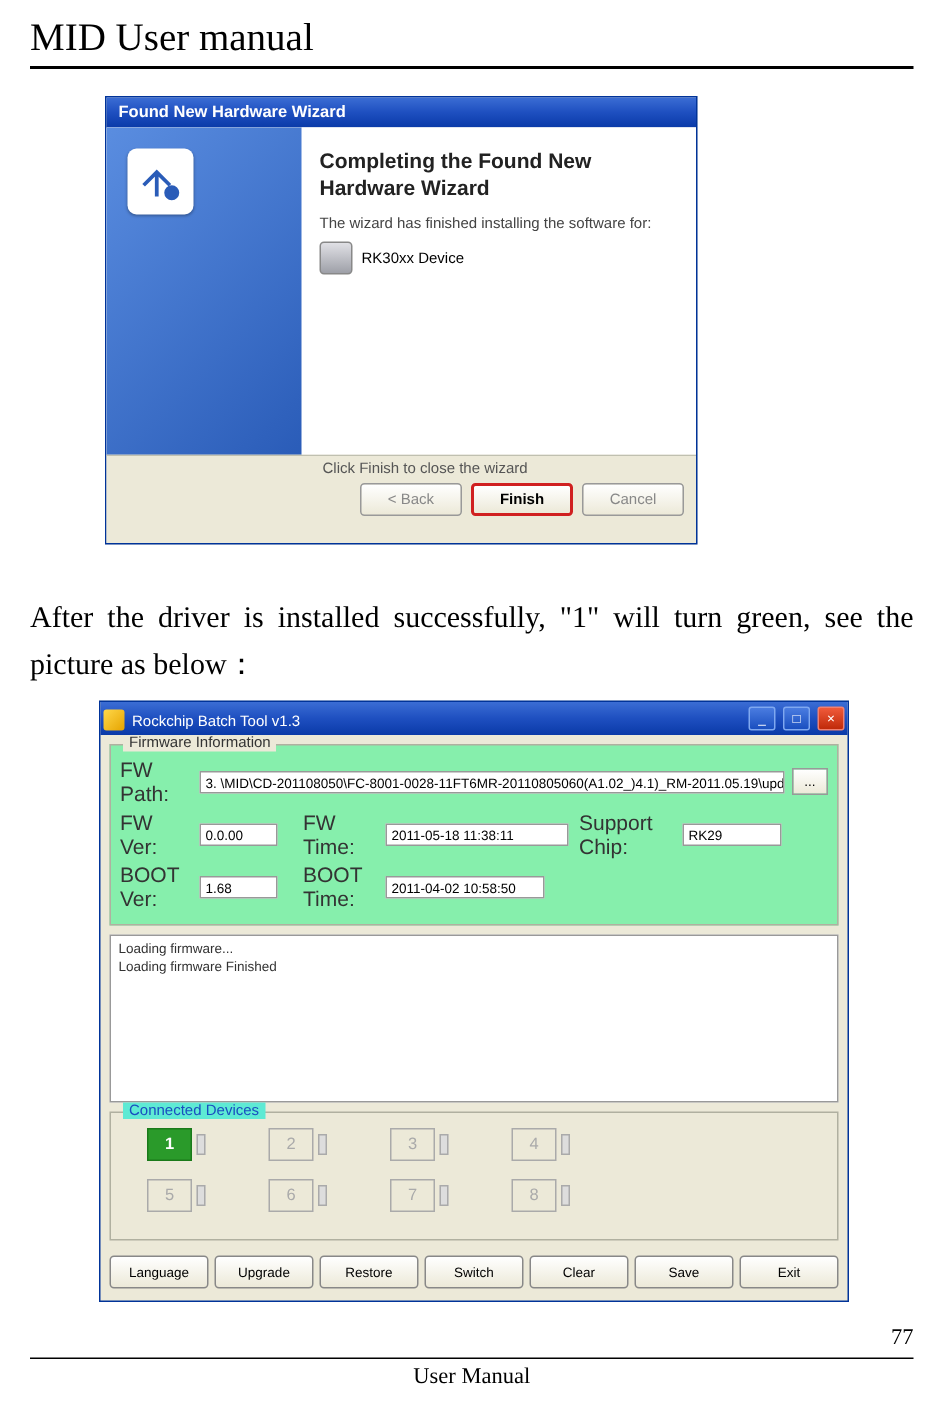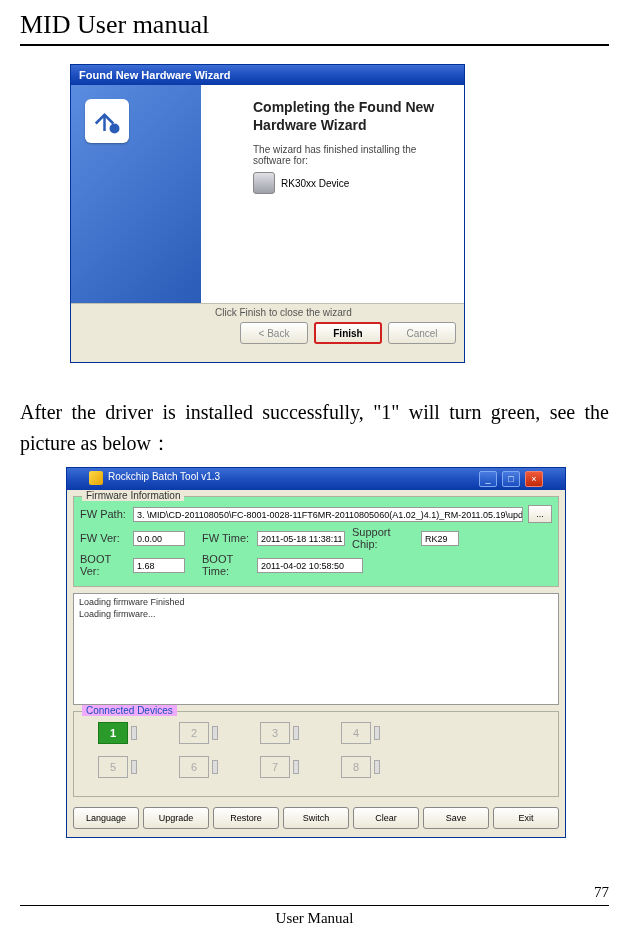--- a/index.html
+++ b/index.html
@@ -31,21 +31,20 @@
       background: linear-gradient(180deg, #3b6dd4 0%, #1e4fc0 50%, #0a3aa8 100%);
       color: #fff;
       padding: 4px 8px;
       font-weight: bold;
       font-size: 11px;
     }
     .wizard-body {
       display: flex;
       height: 218px;
       background: #fff;
-      gap: 40px;
     }
     .wizard-left {
       width: 130px;
       background: linear-gradient(135deg, #5a8de0 0%, #2a5cb8 100%);
       position: relative;
     }
     .wizard-left-icon {
       position: absolute;
       top: 14px;
       left: 14px;
@@ -128,23 +127,23 @@
       width: 500px;
       margin-left: 46px;
       border: 1px solid #003399;
       background: #ece9d8;
       font-family: Tahoma, Arial, sans-serif;
       font-size: 10px;
     }
     .batch-titlebar {
       background: linear-gradient(180deg, #3b6dd4 0%, #1e4fc0 50%, #0a3aa8 100%);
       color: #fff;
-      padding: 3px 22px;
-      display: flex;
-      align-items: flex-start;
+      padding: 3px 2px;
+      display: flex;
+      align-items: flex-end;
       gap: 5px;
     }
     .batch-titlebar .app-icon {
       width: 14px; height: 14px;
       background: linear-gradient(135deg,#ffd84a,#e6a400);
       border-radius: 2px;
     }
     .batch-titlebar .tb-spacer { flex: 1; }
     .tb-btn {
       width: 18px; height: 16px;
@@ -172,21 +171,21 @@
       padding: 0 4px;
       font-size: 10px;
       color: #333;
     }
     .fw-row {
       display: flex;
       align-items: center;
       gap: 5px;
       margin-bottom: 3px;
     }
-    .fw-label { width: 48px; font-size: 11px; color: #333; }
+    .fw-label { width: 48px; font-size: 14px; color: #333; }
     .fw-field {
       background: #fff;
       border: 1px solid #999;
       height: 15px;
       font-size: 9px;
       padding: 0 3px;
       line-height: 14px;
       overflow: hidden;
       white-space: nowrap;
     }
@@ -209,21 +208,21 @@
     }
     .conn-group {
       margin: 0 6px 6px 6px;
       border: 1px solid #b0b0a0;
       padding: 10px 8px 6px 8px;
       position: relative;
     }
     .conn-title {
       position: absolute;
       top: -7px; left: 8px;
-      background: #f0abfc;
+      background: #5eead4;
       padding: 0 4px;
       font-size: 10px;
       color: #1a4fc0;
       text-align: center;
     }
     .conn-row {
       display: flex;
       gap: 42px;
       margin-bottom: 12px;
       padding-left: 16px;
@@ -337,35 +336,35 @@
     <div class="fw-group-title">Firmware Information</div>
     <div class="fw-row">
       <div class="fw-label">FW Path:</div>
       <div class="fw-field fw-path-field">3. \MID\CD-201108050\FC-8001-0028-11FT6MR-20110805060(A1.02_)4.1)_RM-2011.05.19\update.i</div>
       <button class="fw-browse">...</button>
     </div>
     <div class="fw-row">
       <div class="fw-label">FW Ver:</div>
       <div class="fw-field" style="width:52px">0.0.00</div>
       <div class="fw-label" style="width:50px;margin-left:12px">FW Time:</div>
-      <div class="fw-field" style="width:88px">2011-05-18 11:38:11</div>
+      <div class="fw-field" style="width:122px">2011-05-18 11:38:11</div>
       <div class="fw-label" style="width:64px;margin-left:2px">Support Chip:</div>
-      <div class="fw-field" style="width:38px">RK29</div>
+      <div class="fw-field" style="width:66px">RK29</div>
     </div>
     <div class="fw-row">
       <div class="fw-label">BOOT Ver:</div>
       <div class="fw-field" style="width:52px">1.68</div>
       <div class="fw-label" style="width:50px;margin-left:12px">BOOT Time:</div>
       <div class="fw-field" style="width:106px">2011-04-02 10:58:50</div>
     </div>
   </div>
 
   <div class="log-area">
+    <div>Loading firmware...</div>
     <div>Loading firmware Finished</div>
-    <div>Loading firmware...</div>
   </div>
 
   <div class="conn-group">
     <div class="conn-title">Connected Devices</div>
     <div class="conn-row">
       <div class="dev-slot">
         <div class="dev-box active">1</div>
         <div class="dev-light"></div>
       </div>
       <div class="dev-slot">

